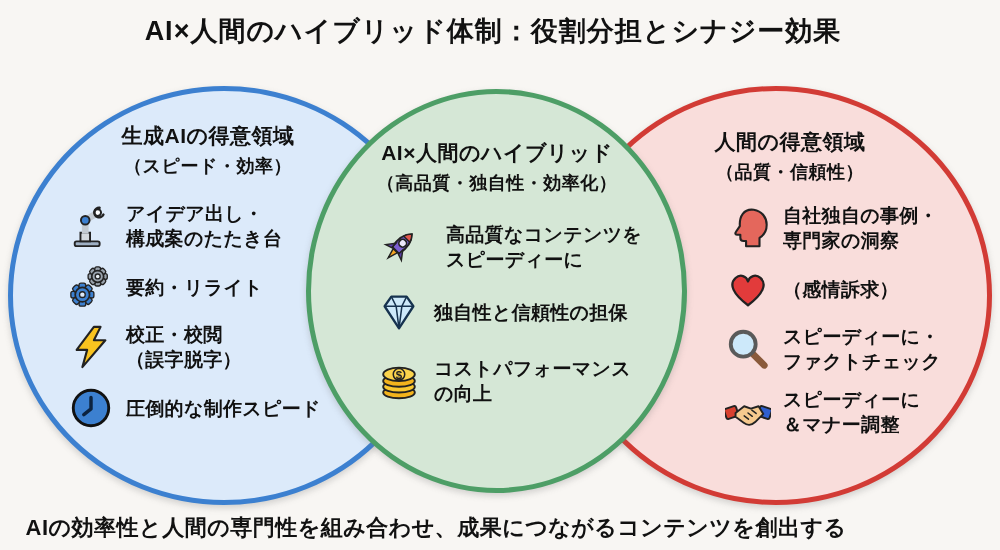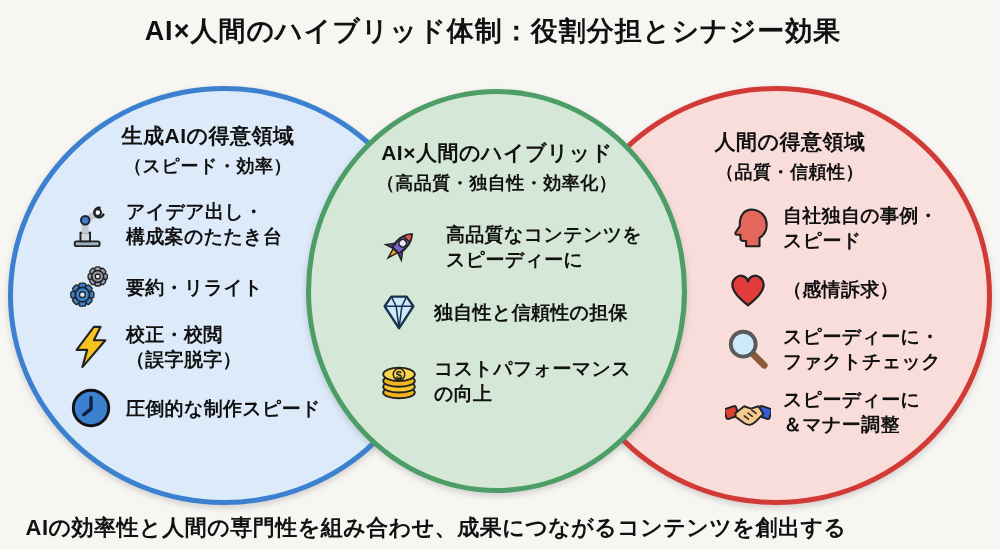--- a/index.html
+++ b/index.html
@@ -52,21 +52,21 @@
   </div>
   <div class="circle-title ct-hybrid">
     <span class="t">AI×人間のハイブリッド</span>
     <span class="s">（高品質・独自性・効率化）</span>
   </div>
   <div class="circle-title ct-human">
     <span class="t">人間の得意領域</span>
     <span class="s">（品質・信頼性）</span>
   </div>
 
-  <div class="row" style="left:68px;top:201px;font-family:Liberation Mono, monospace;">
+  <div class="row" style="left:68px;top:201px;">
     <span class="icn">
       <svg viewBox="0 0 48 48">
         <rect x="7" y="40" width="26" height="5" rx="2" fill="#9fb0c4" stroke="#222" stroke-width="2"></rect>
         <rect x="13" y="31" width="10" height="9" fill="#d4d9de" stroke="#222" stroke-width="2"></rect>
         <path d="M18 32 L18 18 L31 10" fill="none" stroke="#c3cad1" stroke-width="7"></path>
         <path d="M18 32 L18 18 L31 10" fill="none" stroke="#222" stroke-width="1.6" opacity=".0"></path>
         <circle cx="18" cy="18" r="4.5" fill="#3c80d0" stroke="#222" stroke-width="2"></circle>
         <circle cx="31" cy="10" r="3.5" fill="#fff" stroke="#222" stroke-width="2"></circle>
         <path d="M37 12 a5 5 0 1 1 -4 -7" fill="none" stroke="#222" stroke-width="2.5" stroke-linecap="round"></path>
       </svg>
@@ -182,21 +182,21 @@
   </div>
 
   <div class="row" style="left:725px;top:203px;">
     <span class="icn">
       <svg viewBox="0 0 48 48">
         <path d="M30 5 c9 1.5 13.5 8.5 13.5 15.5 c0 6 -2.8 10.8 -7.5 13.8 L36 43 H22 v-5.5 h-2.6 c-2 0 -3.4 -1.5 -3.4 -3.4 v-3 h-3.2 c-1.8 0 -2.5 -1.5 -1.5 -2.9 l4.2 -6.2 C14.8 12 19.5 3.6 30 5 Z" fill="#e4675c" stroke="#222" stroke-width="2.2" stroke-linejoin="round"></path>
       </svg>
     </span>
     <div class="txt">
       <span class="ln">自社独自の事例・</span>
-      <span class="ln">スピード</span>
+      <span class="ln">専門家の洞察</span>
     </div>
   </div>
 
   <div class="row" style="left:725px;top:266px;">
     <span class="icn">
       <svg viewBox="0 0 48 48">
         <path d="M24 41 C8 29 4 19 11 12.5 C16 8 22.5 10.5 24 16 C25.5 10.5 32 8 37 12.5 C44 19 40 29 24 41 Z" fill="#e23b3b" stroke="#222" stroke-width="2.4" stroke-linejoin="round"></path>
       </svg>
     </span>
     <div class="txt">

